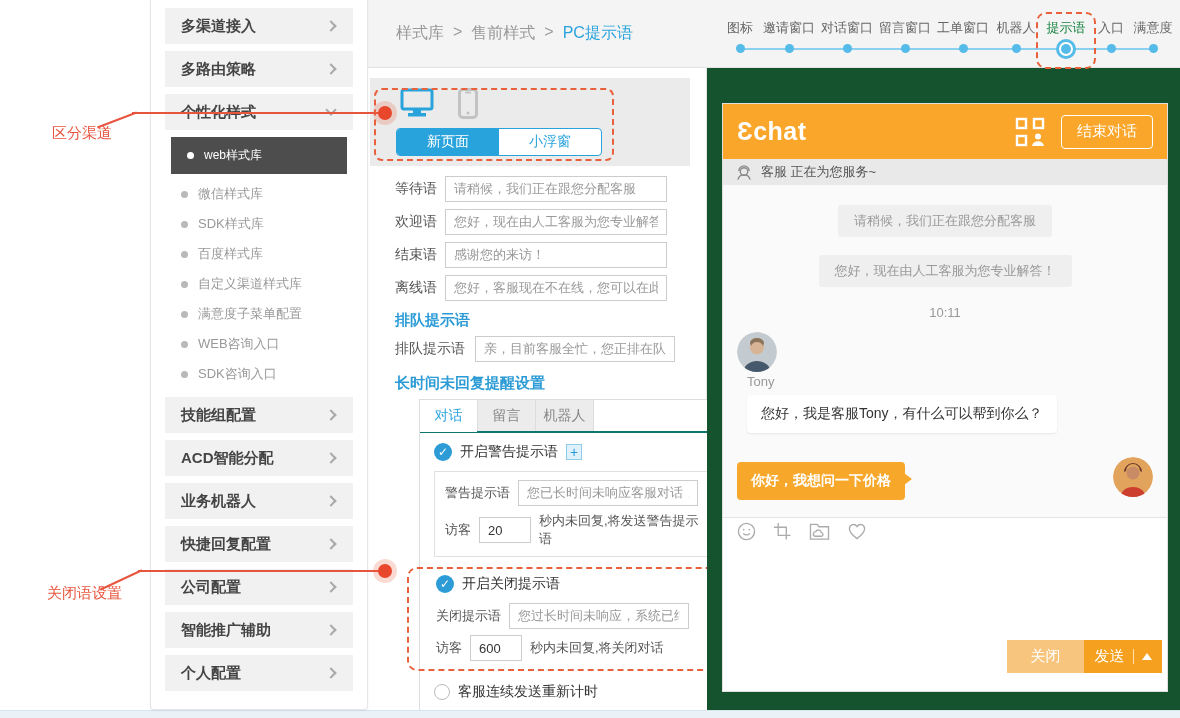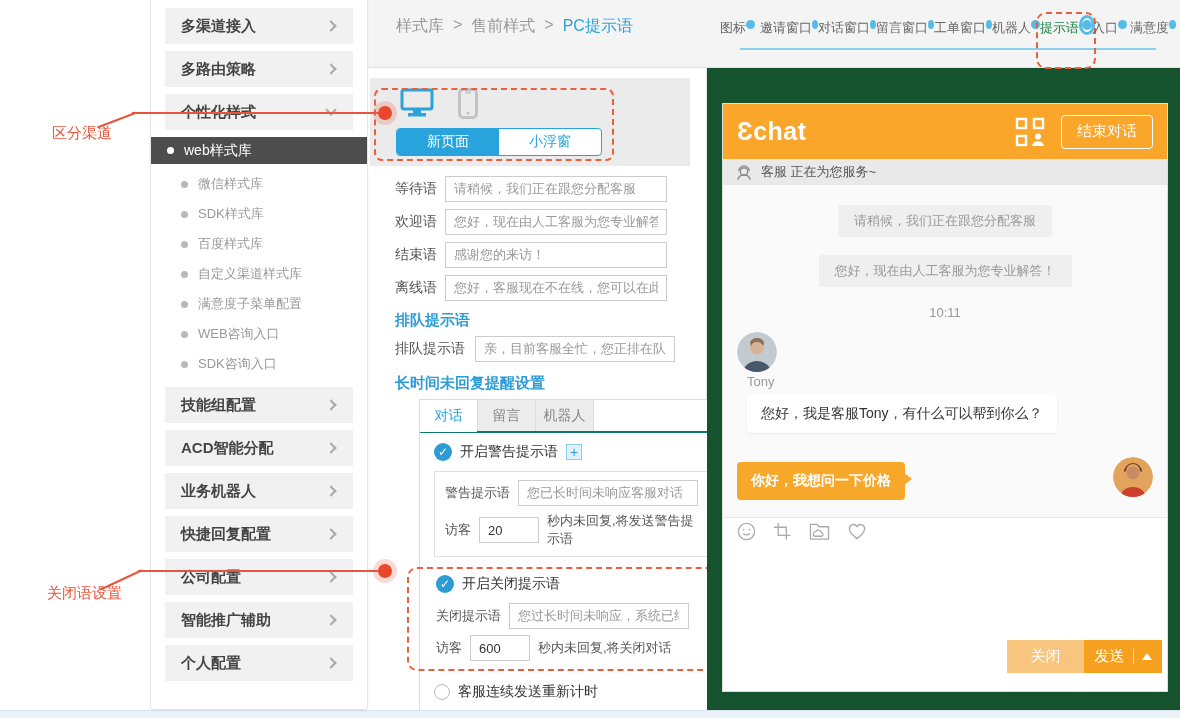--- a/index.html
+++ b/index.html
@@ -2,41 +2,41 @@
 <html><head>
 <meta charset="utf-8">
 <style>
   *{margin:0;padding:0;box-sizing:border-box;}
   html,body{background:#fff;}
   body{font-family:"Liberation Sans","DejaVu Sans",sans-serif;}
   .root{position:relative;width:1180px;height:718px;background:#fff;overflow:hidden;color:#333;font-size:14px;}
 
   
   .topbar{position:absolute;left:368px;top:0;right:0;height:68px;background:#F4F4F4;border-bottom:1px solid #E2E2E2;}
-  .breadcrumb{position:absolute;left:28px;top:16px;display:flex;gap:9px;font-size:16px;color:#999;}
+  .breadcrumb{position:absolute;left:28px;top:23px;display:flex;gap:9px;font-size:16px;color:#999;}
   .breadcrumb .current{color:#29A3DC;}
   .stepper{position:absolute;left:352px;top:20px;display:flex;height:40px;}
   .step-line{position:absolute;left:372px;top:48px;width:416px;height:2px;background:#8BD0EE;}
-  .step{position:relative;display:flex;align-items:flex-start;z-index:2;}
+  .step{position:relative;display:flex;flex-direction:column;align-items:center;z-index:2;}
   .step-label{font-size:13px;color:#666;white-space:nowrap;height:15px;line-height:15px;margin-bottom:9px;}
   .step-dot{width:9px;height:9px;border-radius:50%;background:#55BBE8;}
   .step.active .step-label{color:#15803d;}
   .step.active .step-dot{width:20px;height:20px;border:3px solid #55BBE8;background:#fff;margin-top:-5px;display:flex;align-items:center;justify-content:center;}
   .step.active .step-dot::after{content:'';width:10px;height:10px;border-radius:50%;background:#55BBE8;}
   .step.active::before{content:'';position:absolute;left:-4px;right:-4px;top:-8px;bottom:-9px;border:2px dashed #E8603C;border-radius:10px;}
 
   
   .sidebar{position:absolute;left:150px;top:0;width:218px;height:710px;background:#fff;border:1px solid #E6E6E6;border-top:none;border-radius:0 0 4px 4px;padding-top:8px;z-index:2;box-shadow:0 1px 3px rgba(0,0,0,.05);}
   .nav-group{height:36px;margin:0 14px 7px;background:#F1F1F1;display:flex;align-items:center;justify-content:space-between;padding:0 16px;font-size:15px;font-weight:bold;color:#444;cursor:pointer;}
   .chev{width:8px;height:8px;border-top:2px solid #A9A9A9;border-right:2px solid #A9A9A9;transform:rotate(45deg);margin-right:2px;}
   .chev.down{transform:rotate(135deg);margin-top:-4px;}
   .nav-children{margin:2px 0 8px;}
   .nav-child{height:30px;display:flex;align-items:center;padding-left:30px;font-size:13px;color:#999;cursor:pointer;}
   .nav-child .bullet{width:7px;height:7px;border-radius:50%;background:#B9B9B9;margin-right:10px;flex:none;}
-  .nav-child.active{height:27px;margin:0 0 5px;padding-left:16px;background:#4D4D4D;color:#fff;font-size:14px;}
+  .nav-child.active{height:37px;margin:0 20px 5px;padding-left:16px;background:#4D4D4D;color:#fff;font-size:12px;}
   .nav-child.active .bullet{background:#fff;}
 
   
   .ann-text{position:absolute;color:#E8553F;font-size:15px;z-index:7;}
   .ann-line{position:absolute;background:#E8553F;height:2px;z-index:7;}
   .red-dot{position:absolute;width:14px;height:14px;border-radius:50%;background:#E8472B;box-shadow:0 0 0 5px rgba(232,90,60,.22);z-index:7;}
 
   
   .mid{position:absolute;left:368px;top:68px;width:339px;bottom:8px;background:#fff;border-right:1px solid #E5E5E5;}
   .mid-head{position:relative;margin:10px 0 0 2px;width:320px;height:88px;background:#EBEBEB;}
@@ -59,21 +59,21 @@
   .tb-tab.active{background:#fff;color:#29A3DC;position:relative;}
   .tb-tab.active::after{content:'';position:absolute;left:0;right:0;bottom:-1px;height:1px;background:#fff;}
   .tb-content{padding:10px 14px 12px;}
   .chk-row{display:flex;align-items:center;gap:8px;font-size:14px;color:#333;}
   .chk{width:18px;height:18px;border-radius:50%;background:#2D9CD6;color:#fff;display:flex;align-items:center;justify-content:center;font-size:12px;flex:none;cursor:pointer;}
   .plus{width:16px;height:16px;border:1px solid #8FCBEA;background:#DFF1FA;color:#2D9CD6;font-size:14px;line-height:14px;display:flex;align-items:center;justify-content:center;cursor:pointer;}
   .gbox{border:1px solid #E0E0E0;margin-top:10px;padding:8px 8px 8px 10px;}
   .grow{display:flex;align-items:center;margin-top:6px;}
   .glabel{font-size:13px;color:#555;margin-right:8px;white-space:nowrap;flex:none;}
   .ginput{width:180px;height:26px;border:1px solid #CCC;padding:0 8px;font-size:13px;color:#999;outline:none;}
-  .gnum{width:60px;height:26px;border:1px solid #CCC;padding:0 8px;font-size:13px;color:#333;margin-right:8px;outline:none;}
+  .gnum{width:52px;height:26px;border:1px solid #CCC;padding:0 8px;font-size:13px;color:#333;margin-right:8px;outline:none;}
   .gsuffix{font-size:13px;color:#555;}
   .dash-group{position:relative;border:2px dashed #E8603C;border-radius:10px;margin:10px 0 0 -27px;padding:6px 6px 8px 27px;width:316px;}
   .radio-row{display:flex;align-items:center;gap:8px;margin-top:12px;font-size:14px;color:#333;}
   .radio{width:16px;height:16px;border-radius:50%;border:1px solid #BBB;background:#fff;flex:none;cursor:pointer;}
 
   
   .rightpane{position:absolute;left:707px;top:68px;right:0;bottom:8px;background:#14532d;}
   .chatwin{position:absolute;left:15px;top:35px;width:446px;height:589px;border:1px solid #DFDFDF;background:#fff;display:flex;flex-direction:column;}
   .chat-head{height:55px;background:#F9A62B;display:flex;align-items:center;padding:0 14px;flex:none;}
   .brand{color:#fff;font-size:25px;font-weight:bold;letter-spacing:.5px;}

